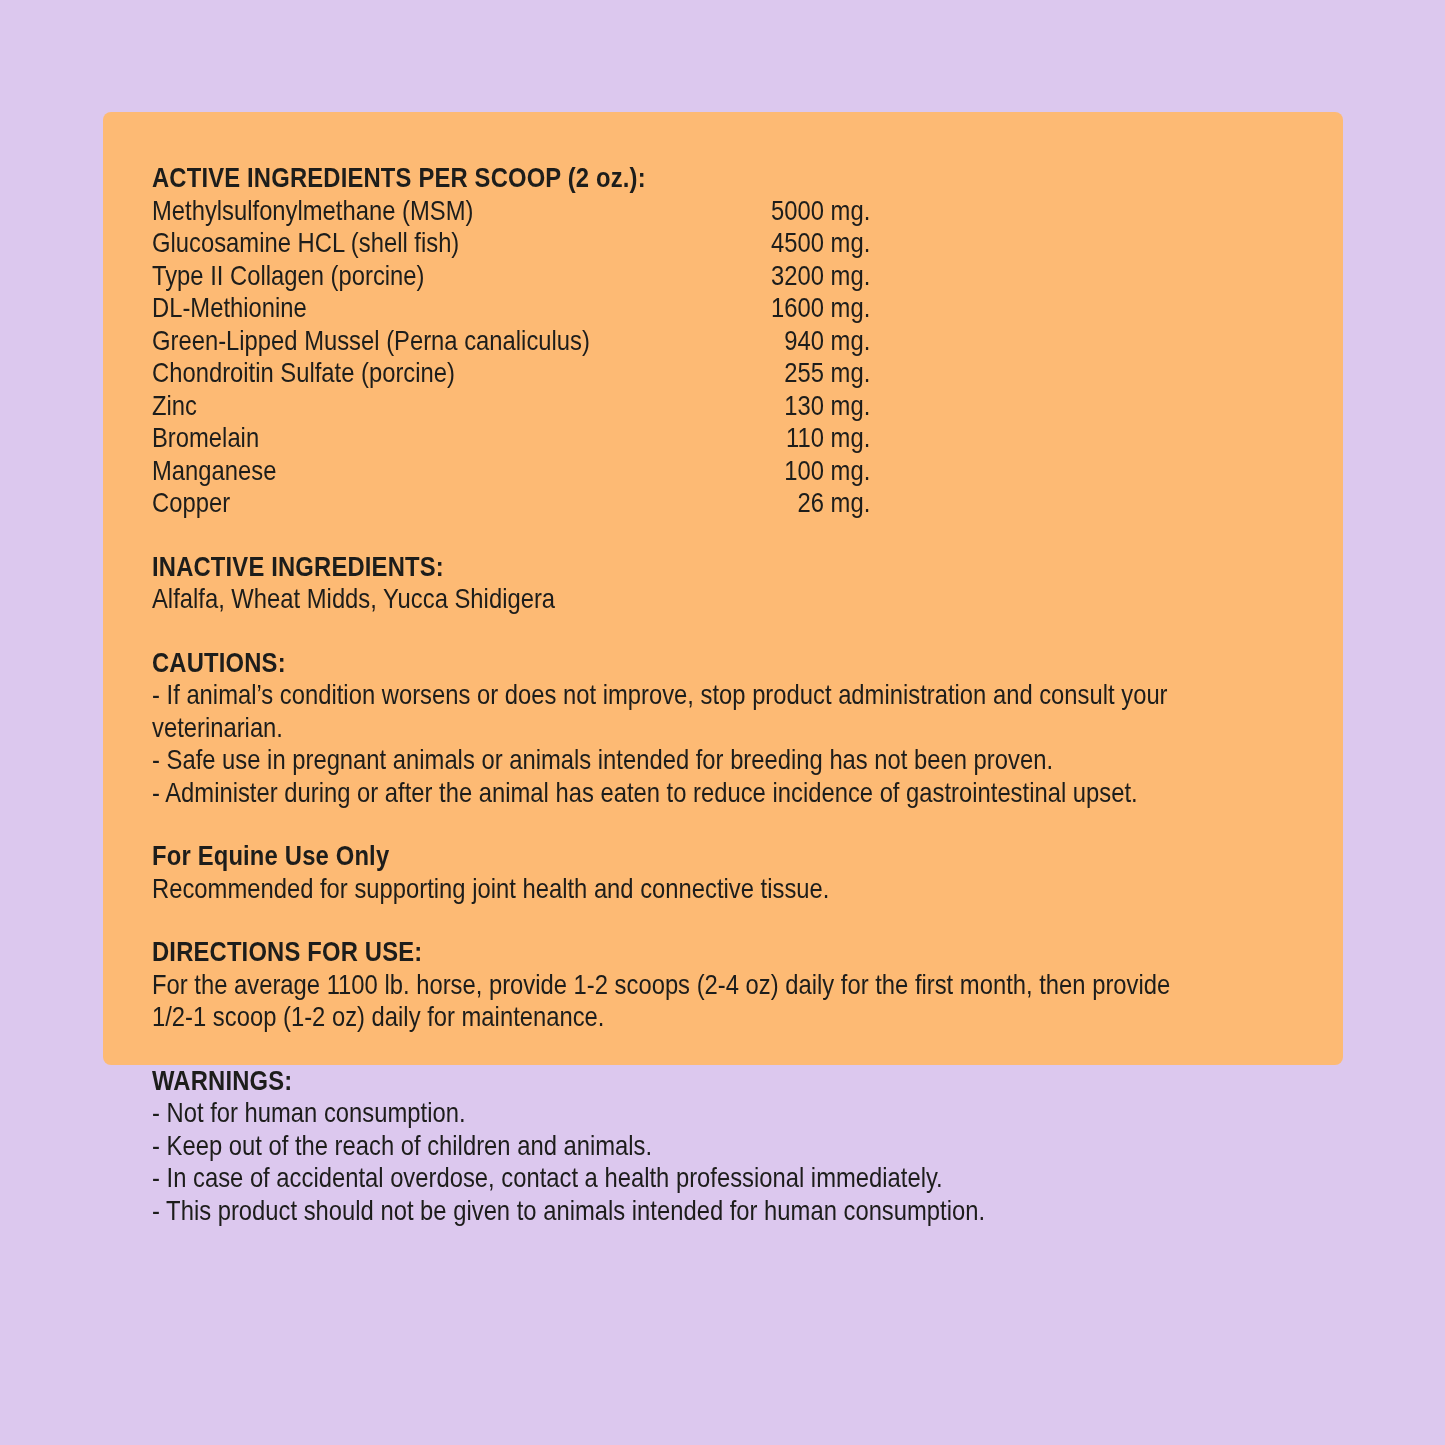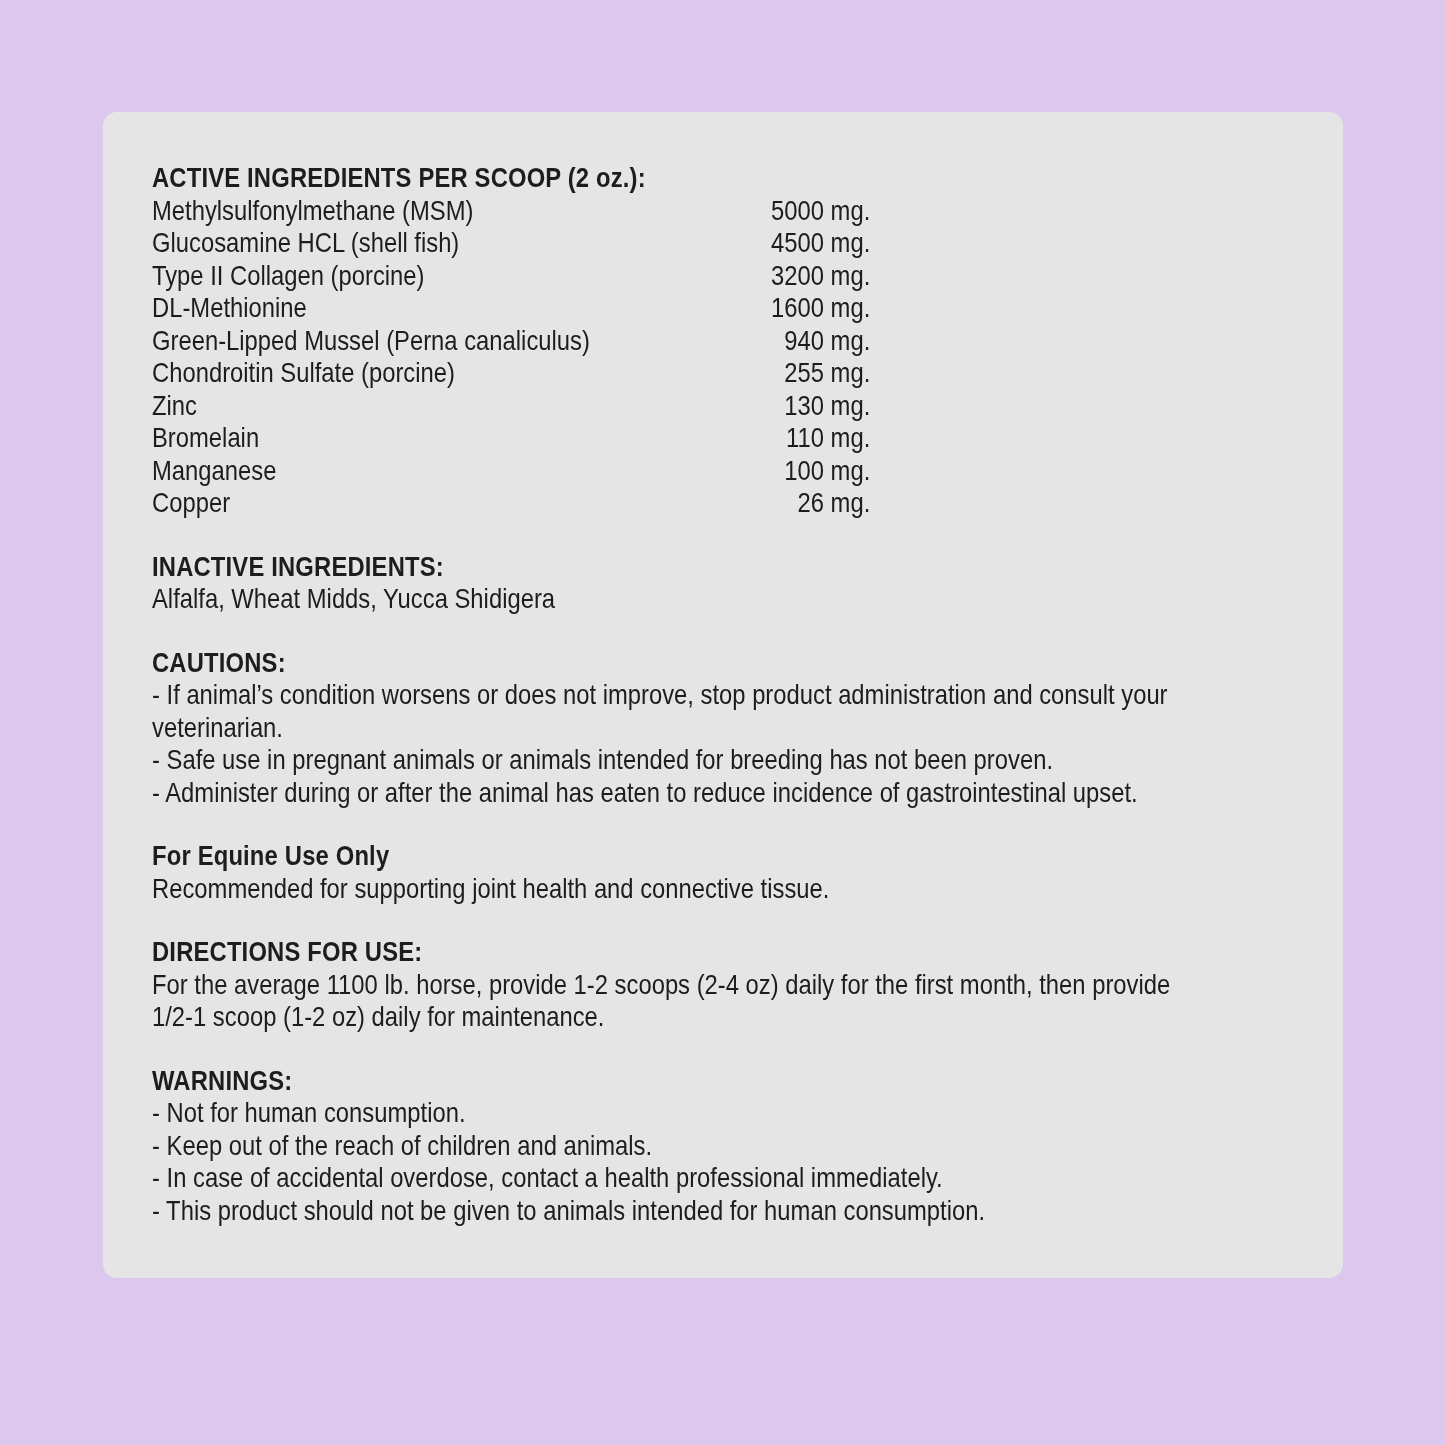--- a/index.html
+++ b/index.html
@@ -9,23 +9,23 @@
     height: 1445px;
     background: #dcc8ee;
     overflow: hidden;
     font-family: "Liberation Sans", sans-serif;
   }
   .card {
     position: absolute;
     left: 103px;
     top: 112px;
     width: 1240px;
-    height: 1166px;
-    background: #e5e5e5;
-    border-radius: 14px;
+    height: 953px;
+    background: #fdba74;
+    border-radius: 8px;
   }
   .content {
     position: absolute;
     left: 49px;
     top: 50px;
     width: 1345px;            
     transform: scaleX(0.85);  
     transform-origin: left top;
     color: #1d1d1b;
     font-size: 28px;

